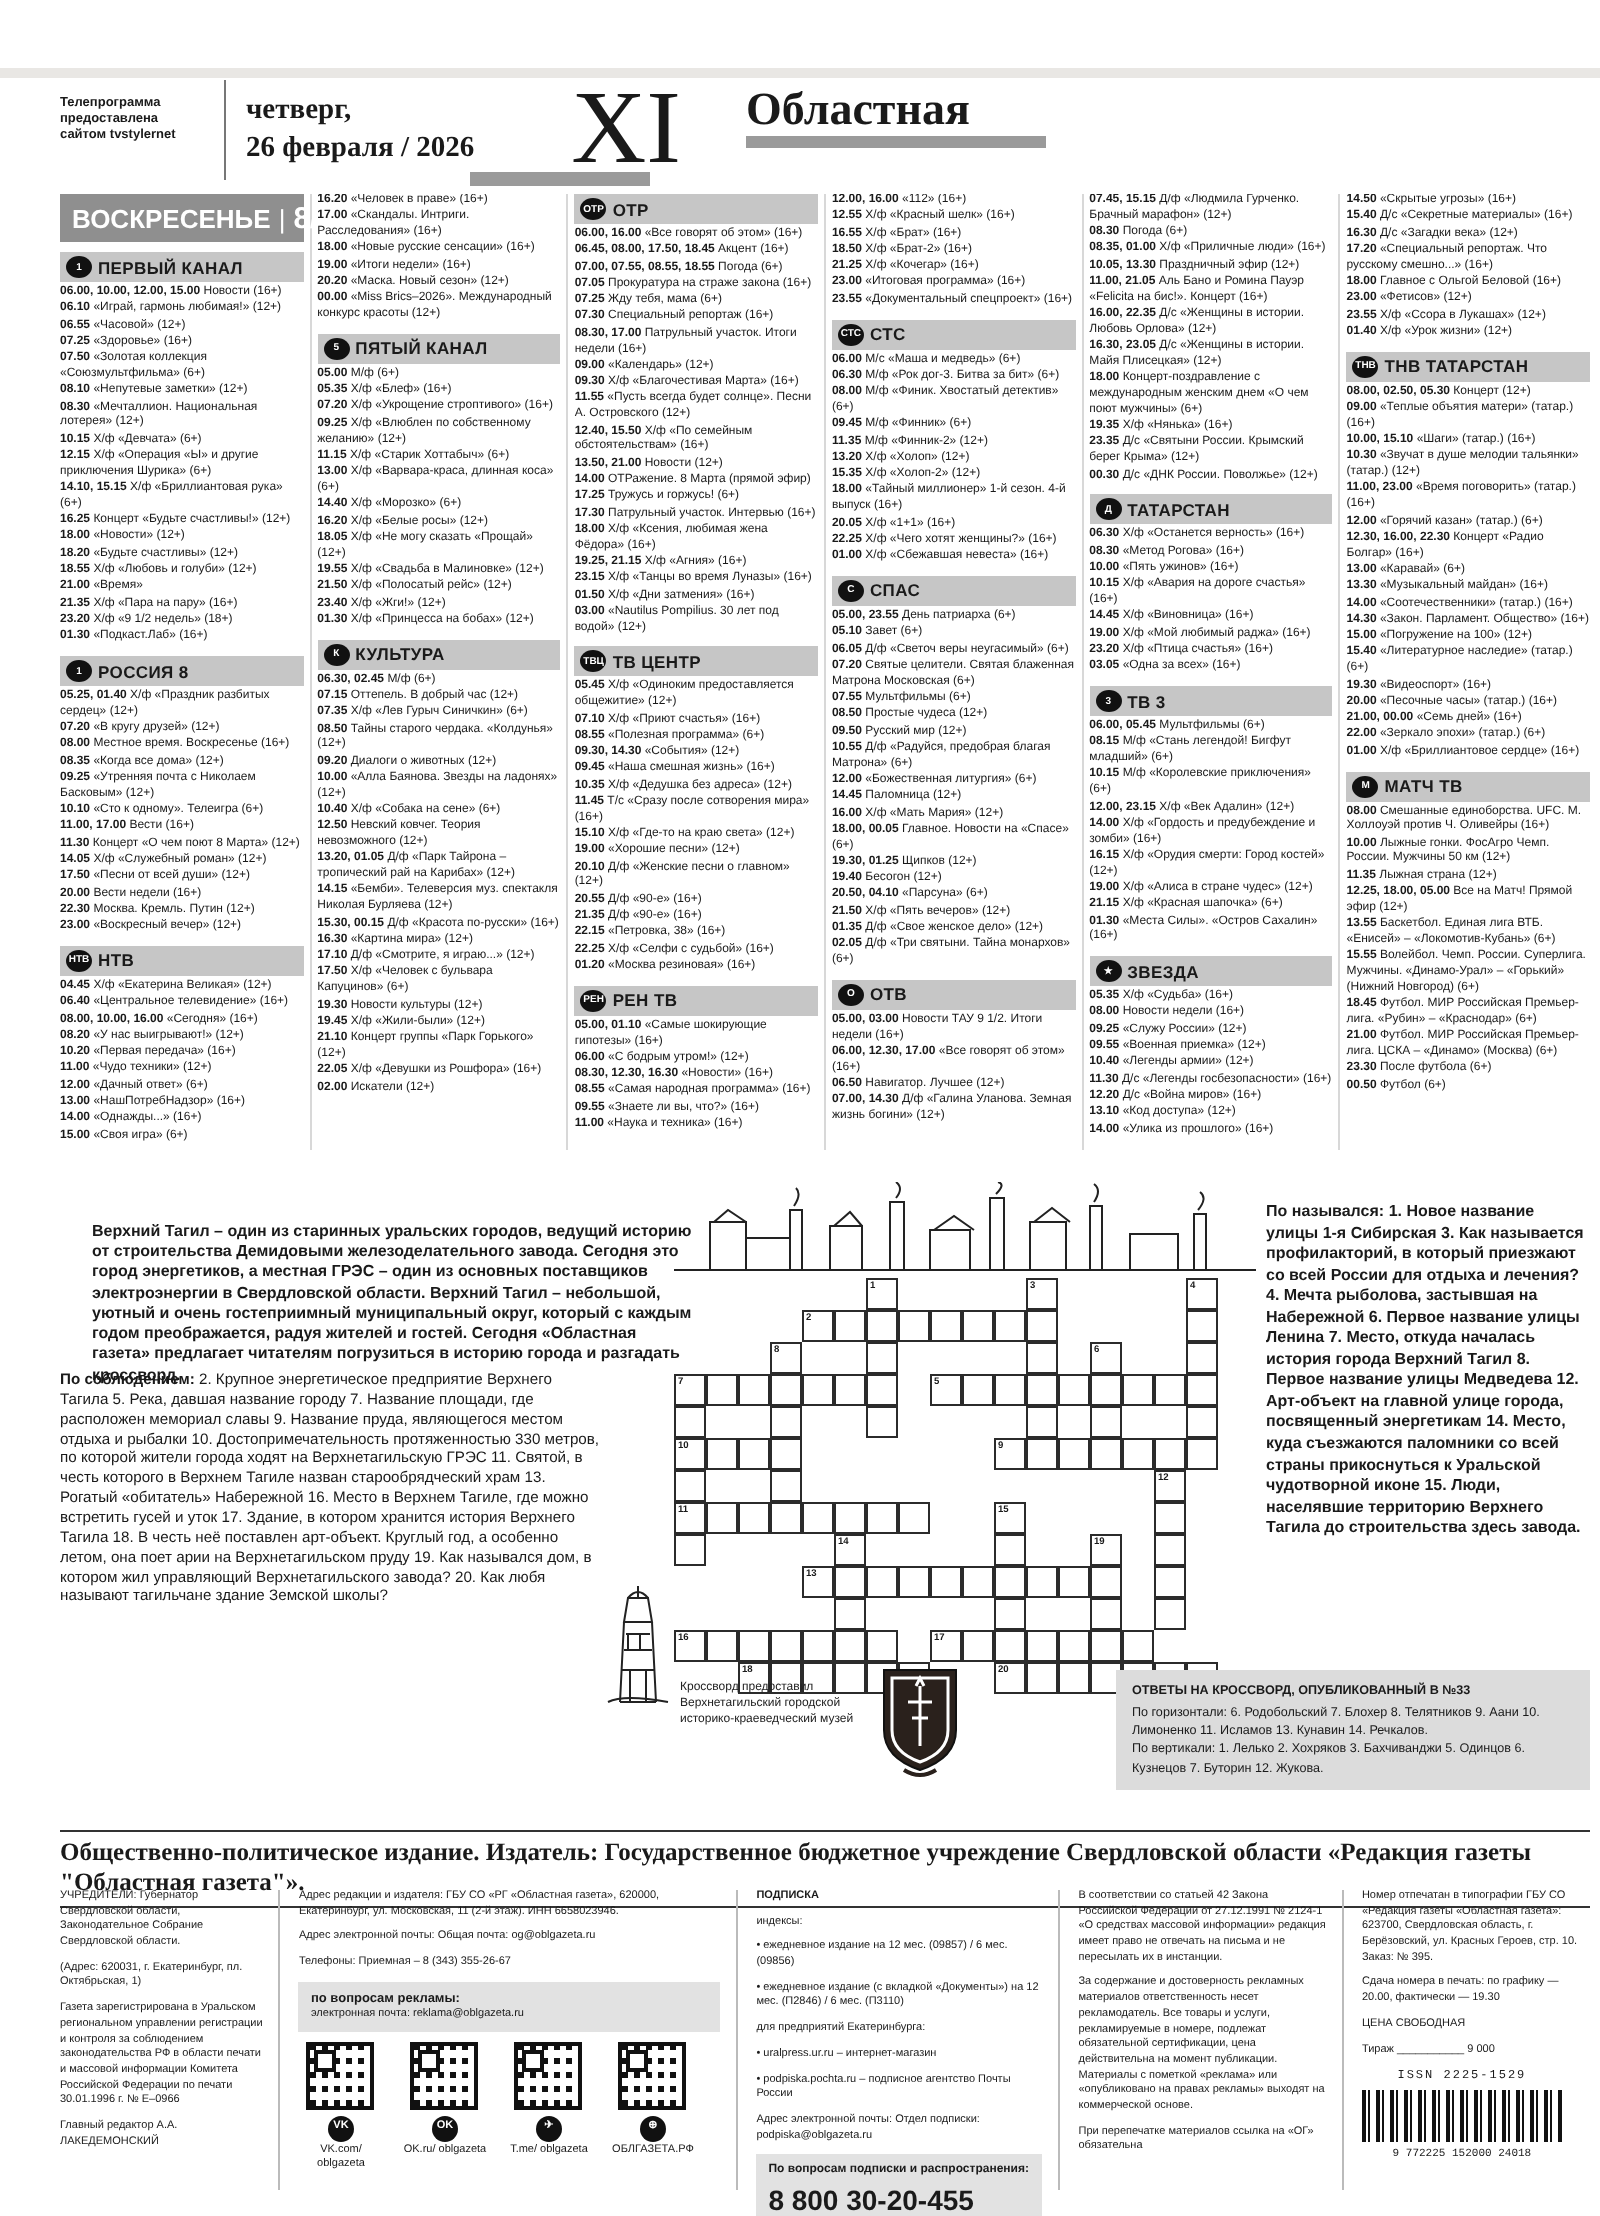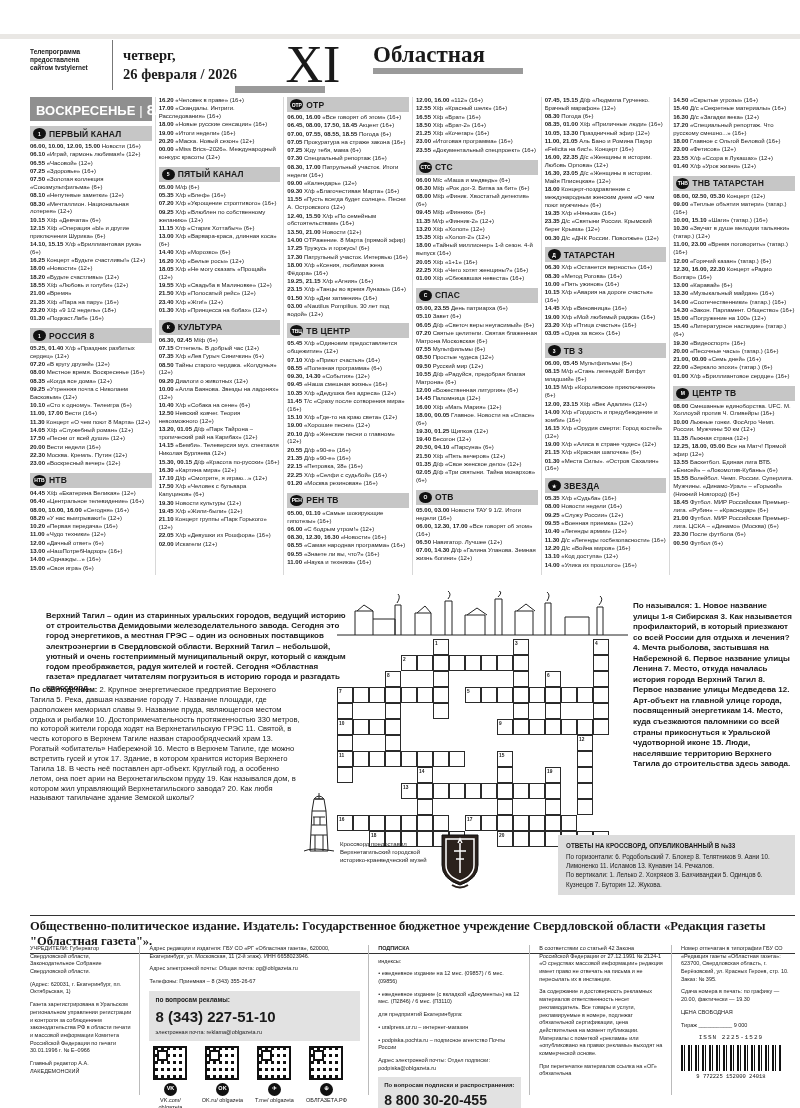--- a/index.html
+++ b/index.html
@@ -412,21 +412,21 @@
       <p class="prog"><b>15.40 </b>«Литературное наследие» (татар.) (6+)</p>
       <p class="prog"><b>19.30 </b>«Видеоспорт» (16+)</p>
       <p class="prog"><b>20.00 </b>«Песочные часы» (татар.) (16+)</p>
       <p class="prog"><b>21.00, 00.00 </b>«Семь дней» (16+)</p>
       <p class="prog"><b>22.00 </b>«Зеркало эпохи» (татар.) (6+)</p>
       <p class="prog"><b>01.00 </b>Х/ф «Бриллиантовое сердце» (16+)</p>
     </section>
     <section class="channel">
       <div class="ch-head">
         <span class="ch-icon">М</span>
-        <span class="ch-name">ЦЕНТР ТВ</span>
+        <span class="ch-name">МАТЧ ТВ</span>
       </div>
       <p class="prog"><b>08.00 </b>Смешанные единоборства. UFC. М. Холлоуэй против Ч. Оливейры (16+)</p>
       <p class="prog"><b>10.00 </b>Лыжные гонки. ФосАгро Чемп. России. Мужчины 50 км (12+)</p>
       <p class="prog"><b>11.35 </b>Лыжная страна (12+)</p>
       <p class="prog"><b>12.25, 18.00, 05.00 </b>Все на Матч! Прямой эфир (12+)</p>
       <p class="prog"><b>13.55 </b>Баскетбол. Единая лига ВТБ. «Енисей» – «Локомотив-Кубань» (6+)</p>
       <p class="prog"><b>15.55 </b>Волейбол. Чемп. России. Суперлига. Мужчины. «Динамо-Урал» – «Горький» (Нижний Новгород) (6+)</p>
       <p class="prog"><b>18.45 </b>Футбол. МИР Российская Премьер-лига. «Рубин» – «Краснодар» (6+)</p>
       <p class="prog"><b>21.00 </b>Футбол. МИР Российская Премьер-лига. ЦСКА – «Динамо» (Москва) (6+)</p>
       <p class="prog"><b>23.30 </b>После футбола (6+)</p>
@@ -640,21 +640,20 @@
       <p>Главный редактор А.А. ЛАКЕДЕМОНСКИЙ</p>
     </div>
   <div class="f-col fB">
     <div>
         <p>Адрес редакции и издателя: ГБУ СО «РГ «Областная газета», 620000, Екатеринбург, ул. Московская, 11 (2-й этаж). ИНН 6658023946.</p>
         <p>Адрес электронной почты: Общая почта: og@oblgazeta.ru</p>
         <p>Телефоны: Приемная – 8 (343) 355-26-67</p>
       </div>
     <div class="adbox">
       <div class="ad1">по вопросам рекламы:</div>
-      <div class="ad2">8 (343) 227-51-10</div>
       <div class="ad3">электронная почта: reklama@oblgazeta.ru</div>
     </div>
     <div class="qr-row">
         <div class="qr-item">
           <div class="qr"></div>
           <div class="soc">VK</div>
           <div>VK.com/ oblgazeta</div>
         </div>
         <div class="qr-item">
           <div class="qr"></div>

